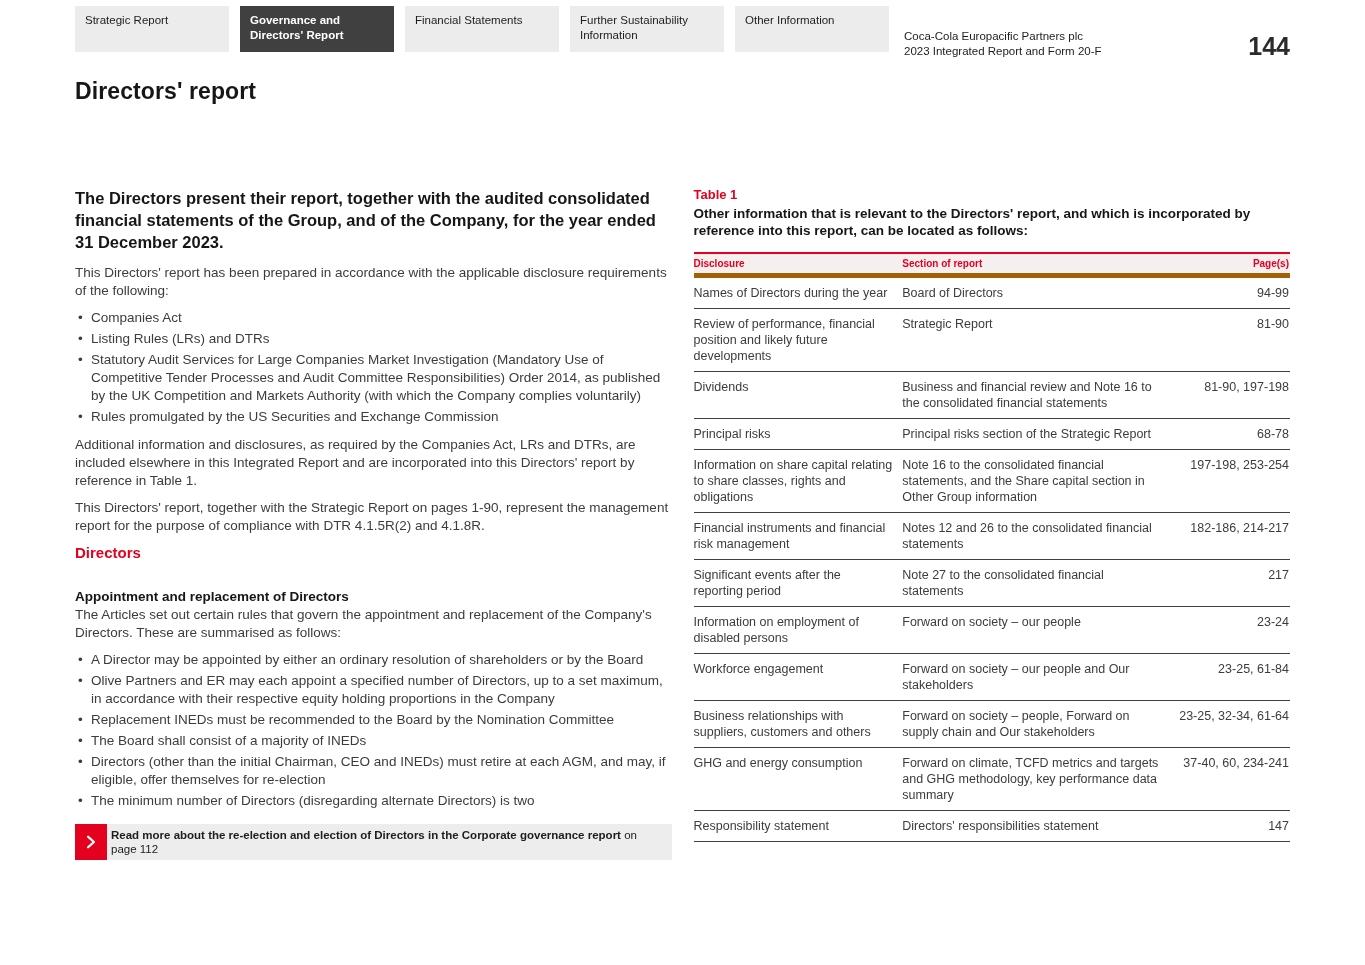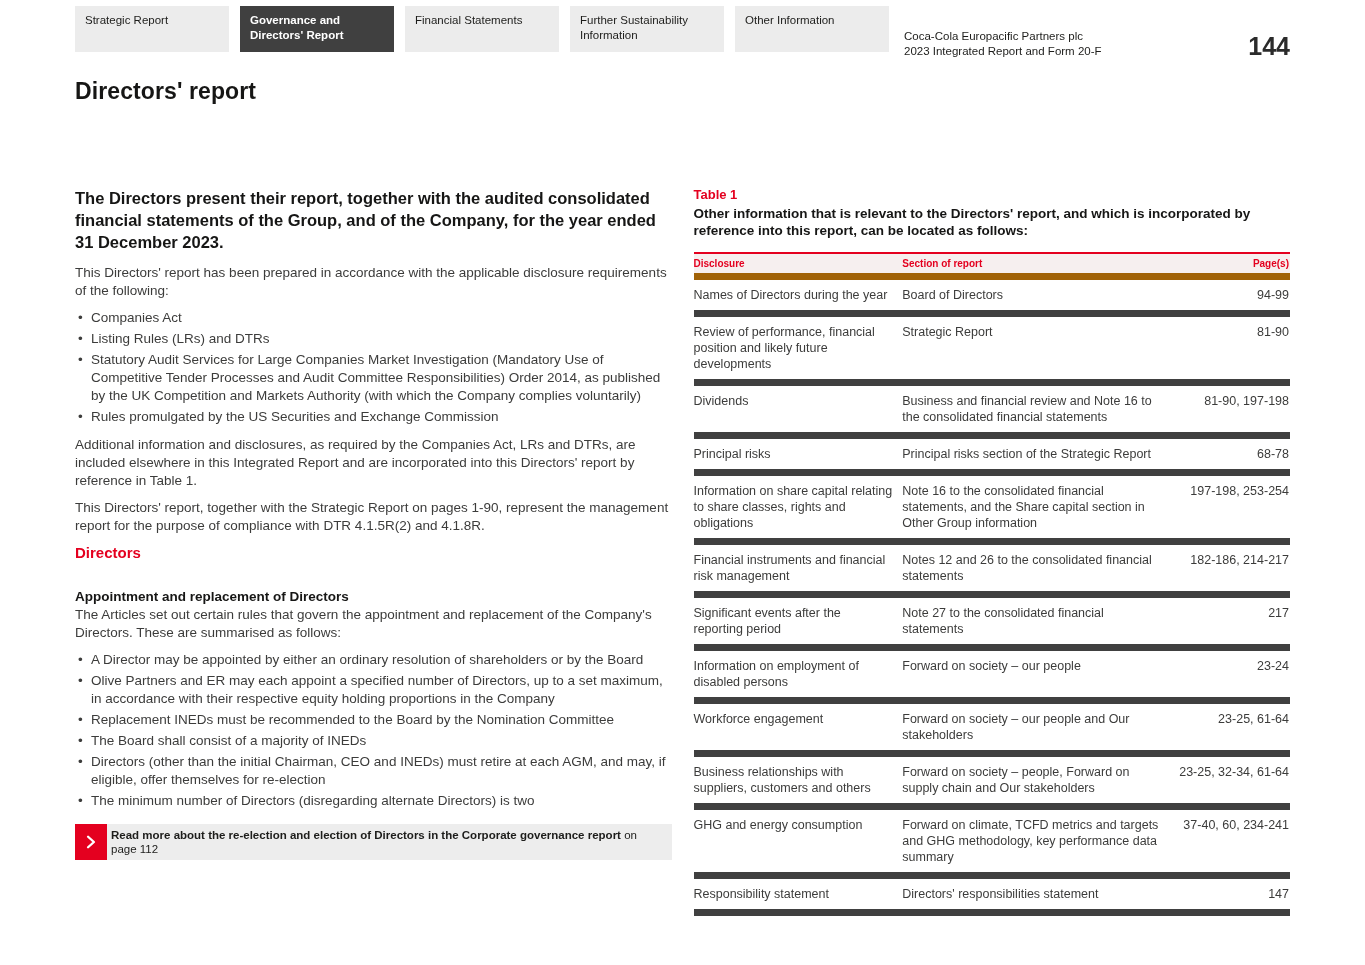--- a/index.html
+++ b/index.html
@@ -52,29 +52,29 @@
 
   
   .table-label { font-size: 13px; font-weight: bold; color: #e4001f; margin-bottom: 3px; }
   .table-heading { font-size: 13.5px; font-weight: bold; line-height: 17px; color: #161615; margin-bottom: 13px; }
   table.ref-table { width: 100%; border-collapse: collapse; table-layout: fixed; }
   table.ref-table thead th {
     font-size: 10px; font-weight: bold; color: #e4001f;
     text-align: left; vertical-align: bottom;
     padding: 4px 8px 4px 0;
     border-top: 2px solid #e4001f;
-    border-bottom: 7px solid #a16207;
+    border-bottom: 5px solid #a16207;
     background: #f6efef;
   }
   table.ref-table thead th.cell-pages { text-align: right; padding-right: 1px; }
   table.ref-table td {
     font-size: 12.5px; line-height: 16px; color: #3c3c3b;
     vertical-align: top;
     padding: 7px 10px 7px 0;
-    border-bottom: 7px solid #404040;
+    border-bottom: 1px solid #404040;
   }
   table.ref-table td.cell-pages { text-align: right; padding-right: 1px; }
   .w-disclosure { width: 35%; }
   .w-section { width: 45%; }
   .w-pages { width: 20%; }
 </style>
 </head>
 <body>
 
 <div class="page">
@@ -186,21 +186,21 @@
               <td class="cell-pages">217</td>
             </tr>
             <tr>
               <td class="cell-disclosure">Information on employment of disabled persons</td>
               <td class="cell-section">Forward on society – our people</td>
               <td class="cell-pages">23-24</td>
             </tr>
             <tr>
               <td class="cell-disclosure">Workforce engagement</td>
               <td class="cell-section">Forward on society – our people and Our stakeholders</td>
-              <td class="cell-pages">23-25, 61-64</td>
+              <td class="cell-pages">23-25, 61-84</td>
             </tr>
             <tr>
               <td class="cell-disclosure">Business relationships with suppliers, customers and others</td>
               <td class="cell-section">Forward on society – people, Forward on supply chain and Our stakeholders</td>
               <td class="cell-pages">23-25, 32-34, 61-64</td>
             </tr>
             <tr>
               <td class="cell-disclosure">GHG and energy consumption</td>
               <td class="cell-section">Forward on climate, TCFD metrics and targets and GHG methodology, key performance data summary</td>
               <td class="cell-pages">37-40, 60, 234-241</td>

